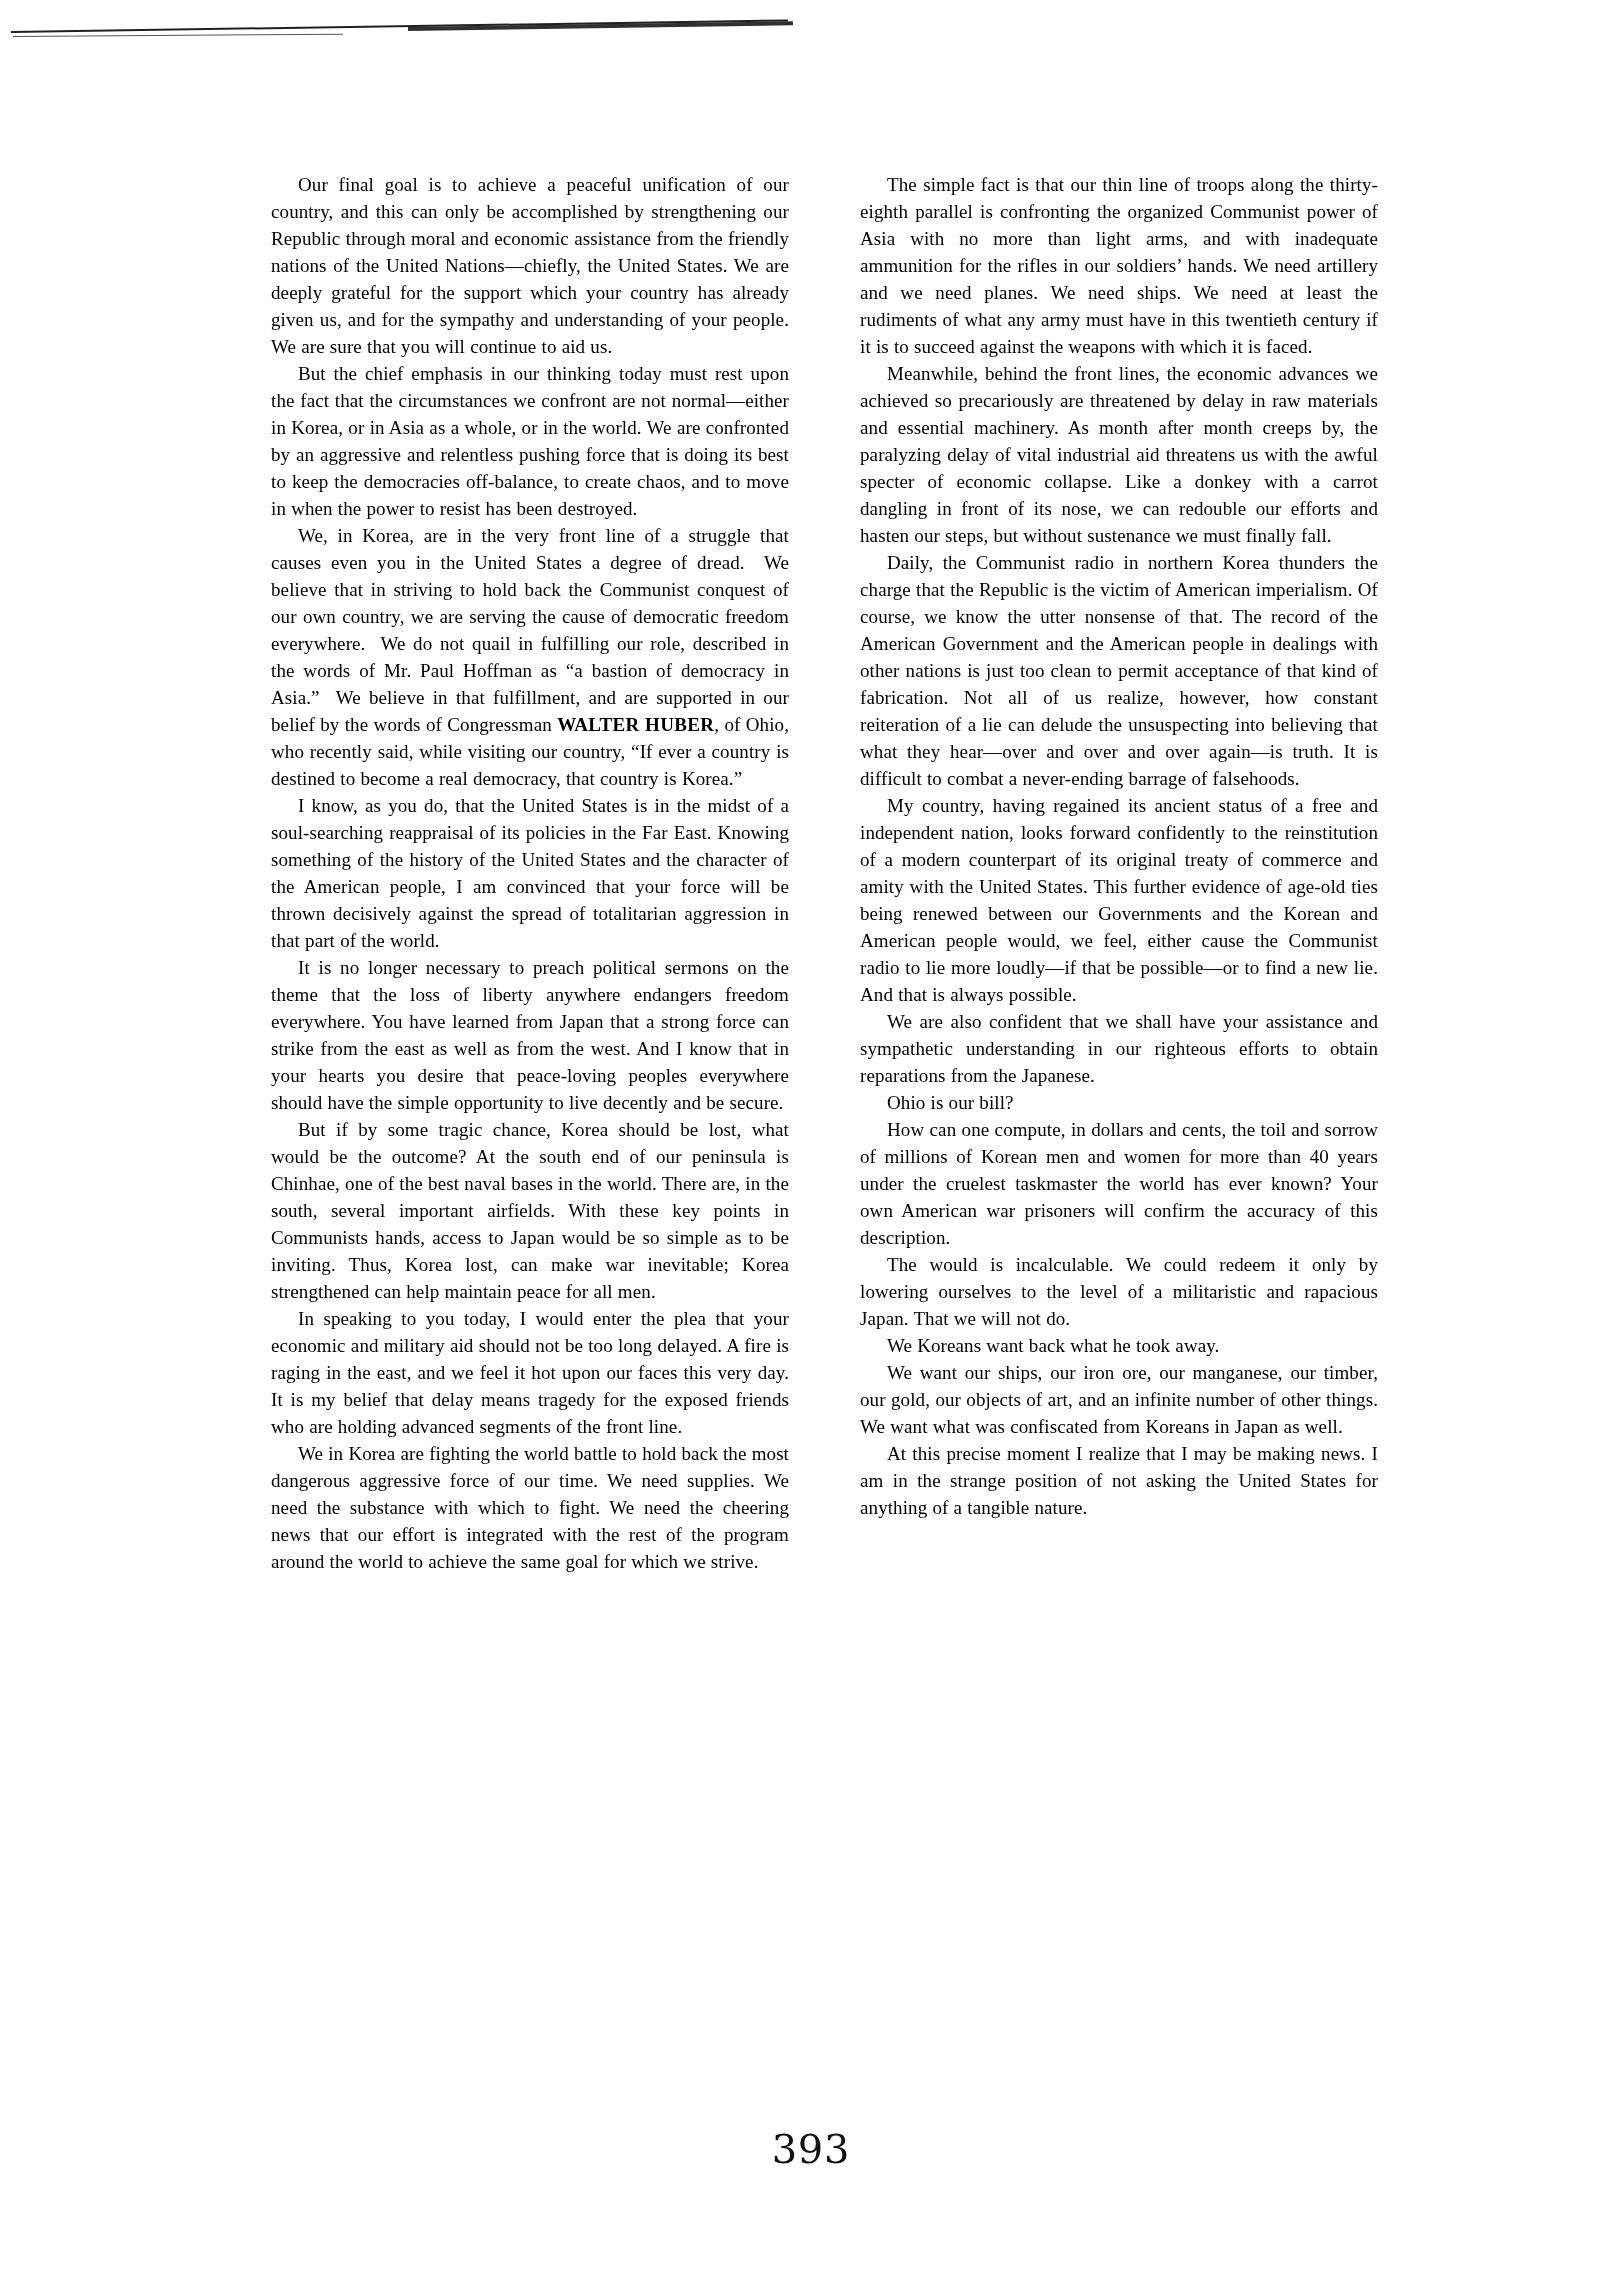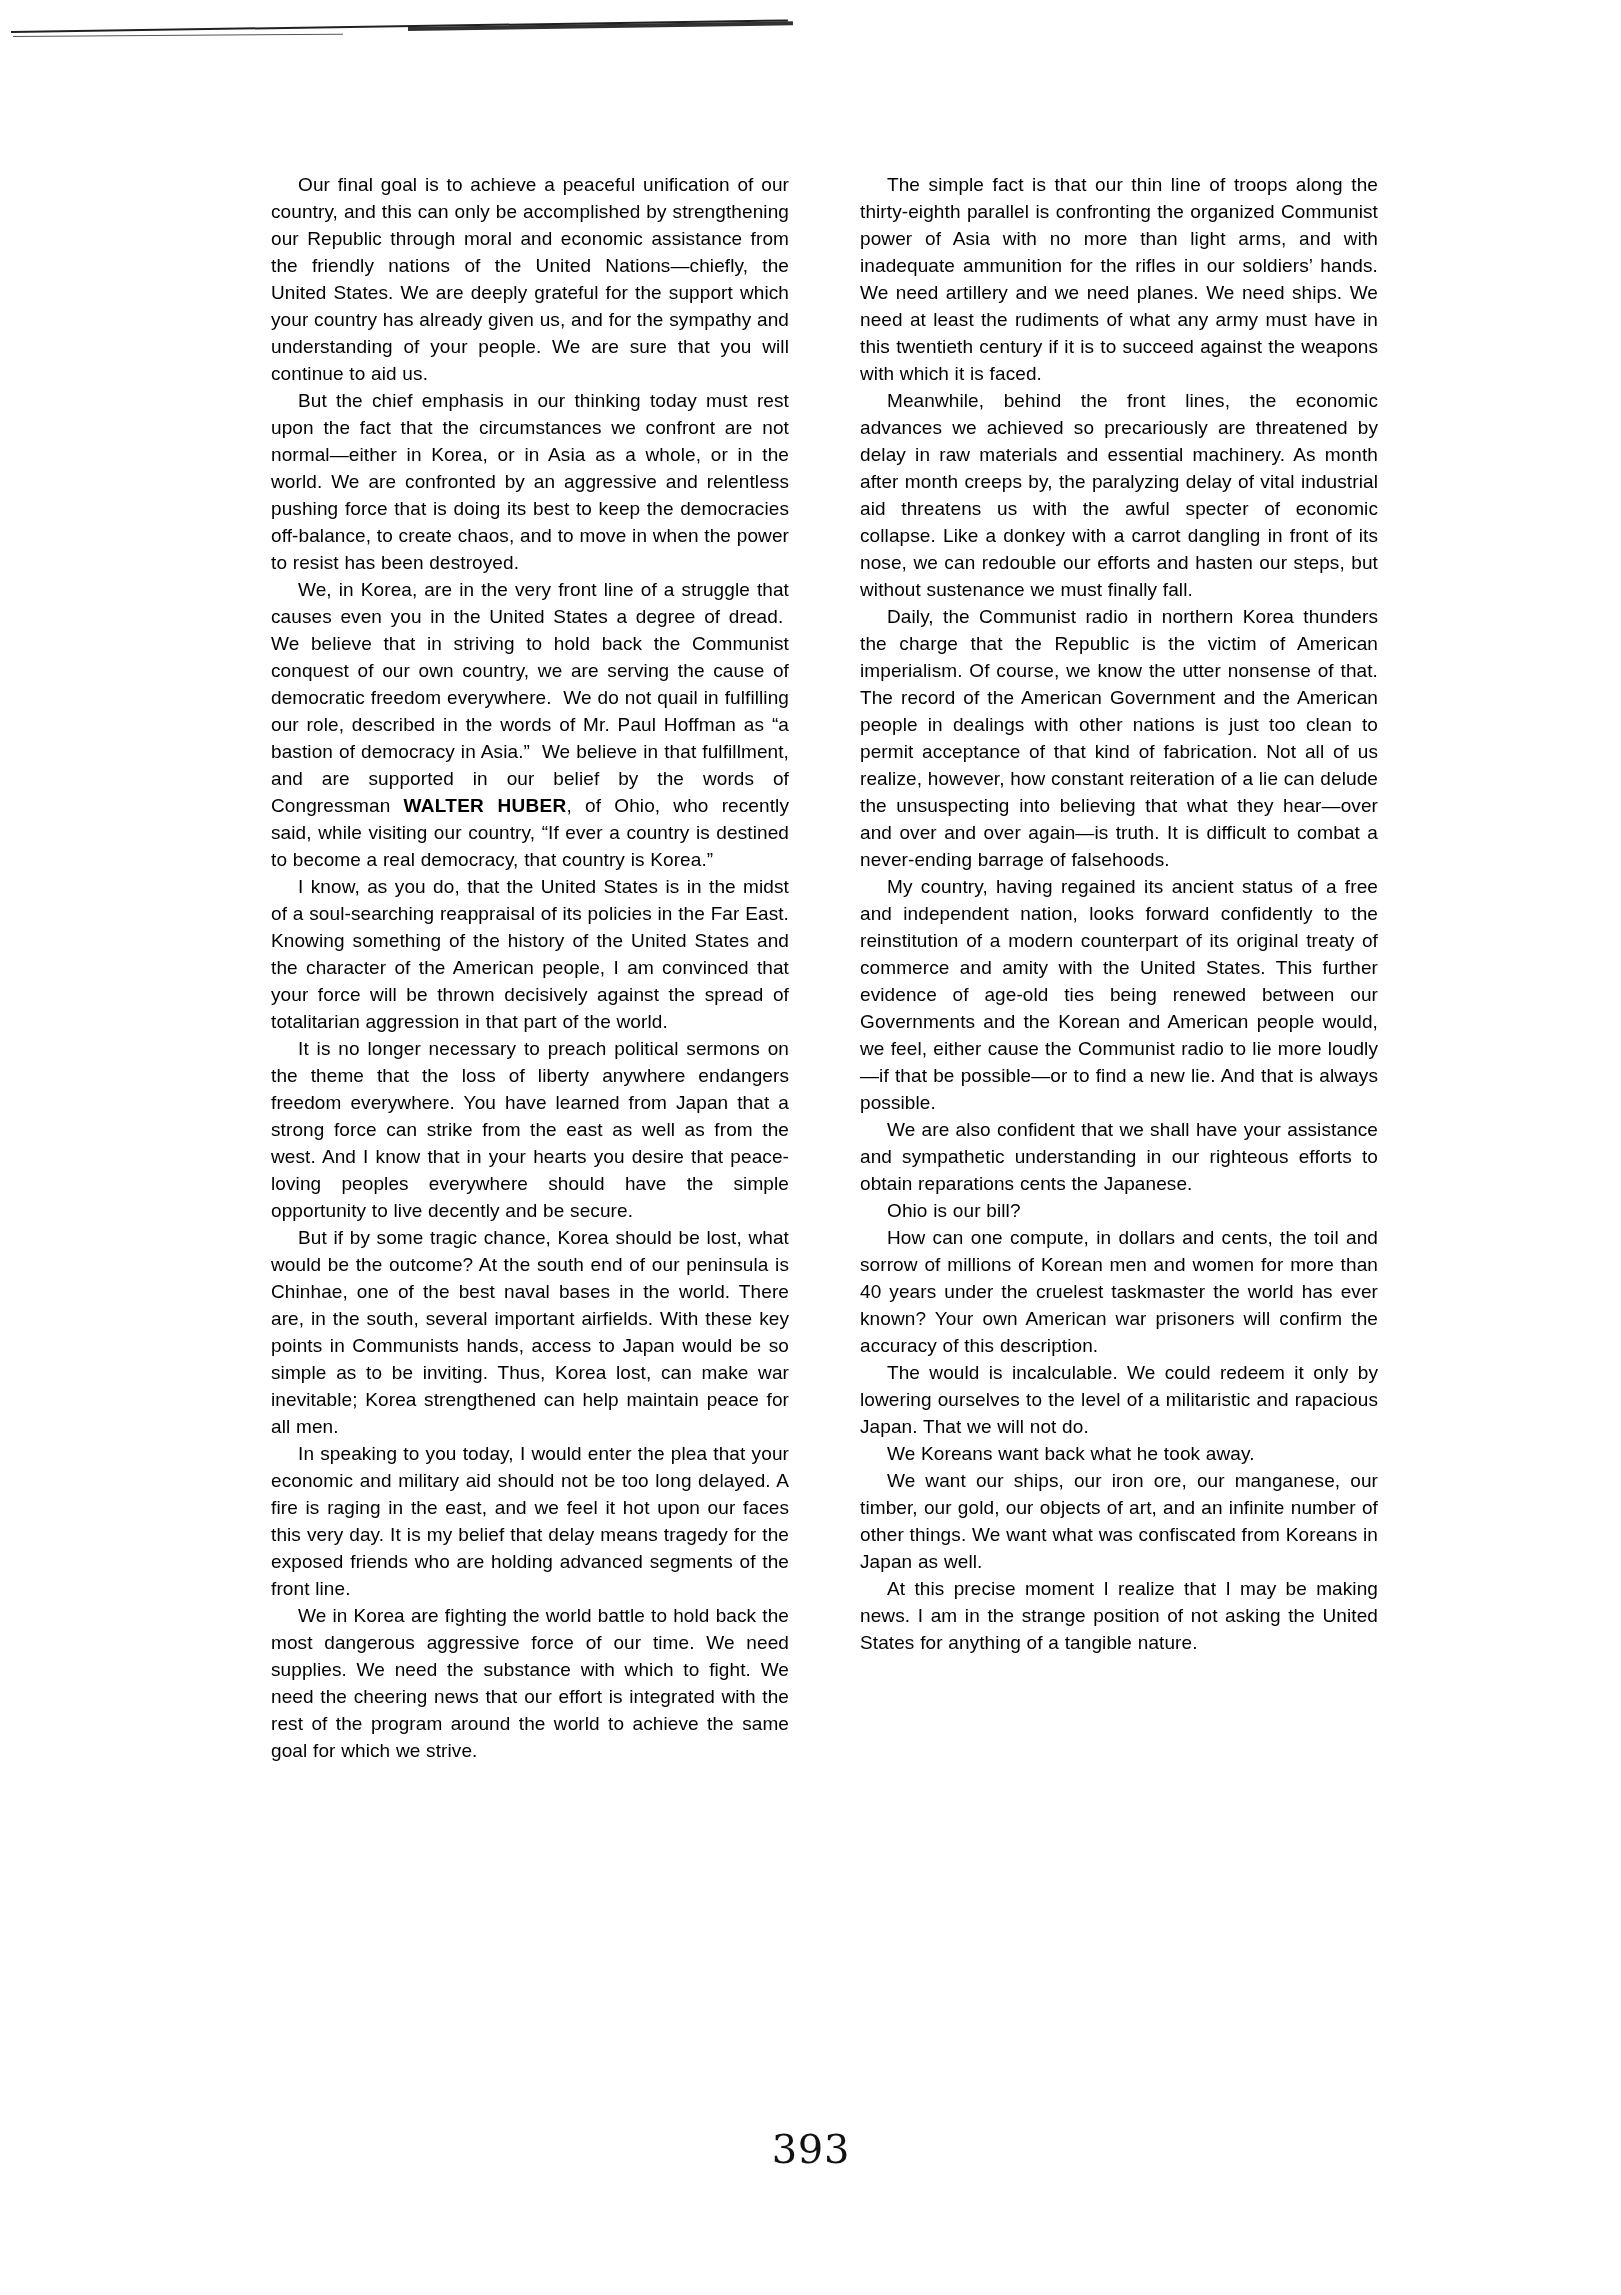--- a/index.html
+++ b/index.html
@@ -62,21 +62,21 @@
   }
   .col-left  { left: 271px; }
   .col-right { left: 860px; }
 
   p.para {
     margin: 0;
     padding: 0;
     text-align: justify;
     text-align-last: left;
     text-indent: 27px;
-    font-family: Liberation Sans, sans-serif;
+    font-family: Liberation Serif, serif;
     font-size: 19px;
     line-height: 27px;
     letter-spacing: 0.1px;
     word-spacing: 0.3px;
     color: #0a0a0a;
     -webkit-font-smoothing: none;
   }
 
   .smallcaps {
     font-variant: small-caps;
@@ -124,21 +124,21 @@
       <p class="para">But if by some tragic chance, Korea should be lost, what would be the outcome? At the south end of our peninsula is Chinhae, one of the best naval bases in the world. There are, in the south, several important airfields. With these key points in Communists hands, access to Japan would be so simple as to be inviting. Thus, Korea lost, can make war inevitable; Korea strengthened can help maintain peace for all men.</p>
       <p class="para">In speaking to you today, I would enter the plea that your economic and military aid should not be too long delayed. A fire is raging in the east, and we feel it hot upon our faces this very day. It is my belief that delay means tragedy for the exposed friends who are holding advanced segments of the front line.</p>
       <p class="para">We in Korea are fighting the world battle to hold back the most dangerous aggressive force of our time. We need supplies. We need the substance with which to fight. We need the cheering news that our effort is integrated with the rest of the program around the world to achieve the same goal for which we strive.</p>
     </div>
 
     <div class="col col-right">
       <p class="para">The simple fact is that our thin line of troops along the thirty-eighth parallel is confronting the organized Communist power of Asia with no more than light arms, and with inadequate ammunition for the rifles in our soldiers’ hands. We need artillery and we need planes. We need ships. We need at least the rudiments of what any army must have in this twentieth century if it is to succeed against the weapons with which it is faced.</p>
       <p class="para">Meanwhile, behind the front lines, the economic advances we achieved so precariously are threatened by delay in raw materials and essential machinery. As month after month creeps by, the paralyzing delay of vital industrial aid threatens us with the awful specter of economic collapse. Like a donkey with a carrot dangling in front of its nose, we can redouble our efforts and hasten our steps, but without sustenance we must finally fall.</p>
       <p class="para">Daily, the Communist radio in northern Korea thunders the charge that the Republic is the victim of American imperialism. Of course, we know the utter nonsense of that. The record of the American Government and the American people in dealings with other nations is just too clean to permit acceptance of that kind of fabrication. Not all of us realize, however, how constant reiteration of a lie can delude the unsuspecting into believing that what they hear—over and over and over again—is truth. It is difficult to combat a never-ending barrage of falsehoods.</p>
       <p class="para">My country, having regained its ancient status of a free and independent nation, looks forward confidently to the reinstitution of a modern counterpart of its original treaty of commerce and amity with the United States. This further evidence of age-old ties being renewed between our Governments and the Korean and American people would, we feel, either cause the Communist radio to lie more loudly—if that be possible—or to find a new lie. And that is always possible.</p>
-      <p class="para">We are also confident that we shall have your assistance and sympathetic understanding in our righteous efforts to obtain reparations cents the Japanese.</p>
+      <p class="para">We are also confident that we shall have your assistance and sympathetic understanding in our righteous efforts to obtain reparations from the Japanese.</p>
       <p class="para">Ohio is our bill?</p>
       <p class="para">How can one compute, in dollars and cents, the toil and sorrow of millions of Korean men and women for more than 40 years under the cruelest taskmaster the world has ever known? Your own American war prisoners will confirm the accuracy of this description.</p>
       <p class="para">The would is incalculable. We could redeem it only by lowering ourselves to the level of a militaristic and rapacious Japan. That we will not do.</p>
       <p class="para">We Koreans want back what he took away.</p>
       <p class="para">We want our ships, our iron ore, our manganese, our timber, our gold, our objects of art, and an infinite number of other things. We want what was confiscated from Koreans in Japan as well.</p>
       <p class="para">At this precise moment I realize that I may be making news. I am in the strange position of not asking the United States for anything of a tangible nature.</p>
     </div>
 
   </div>
 

